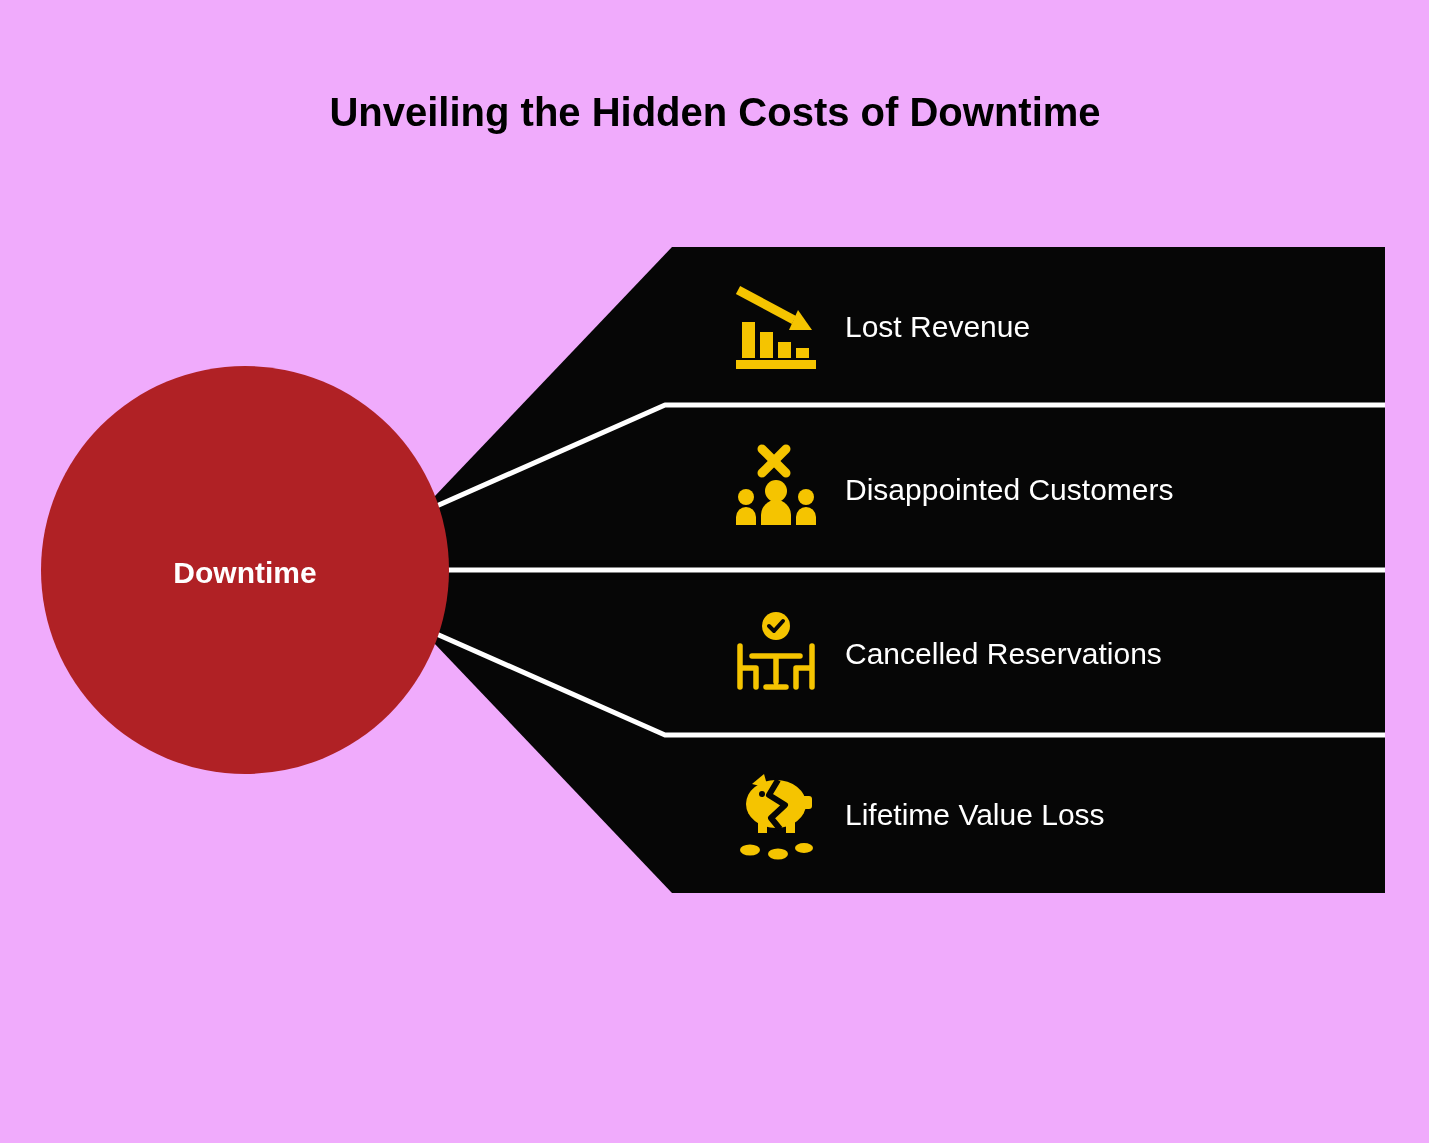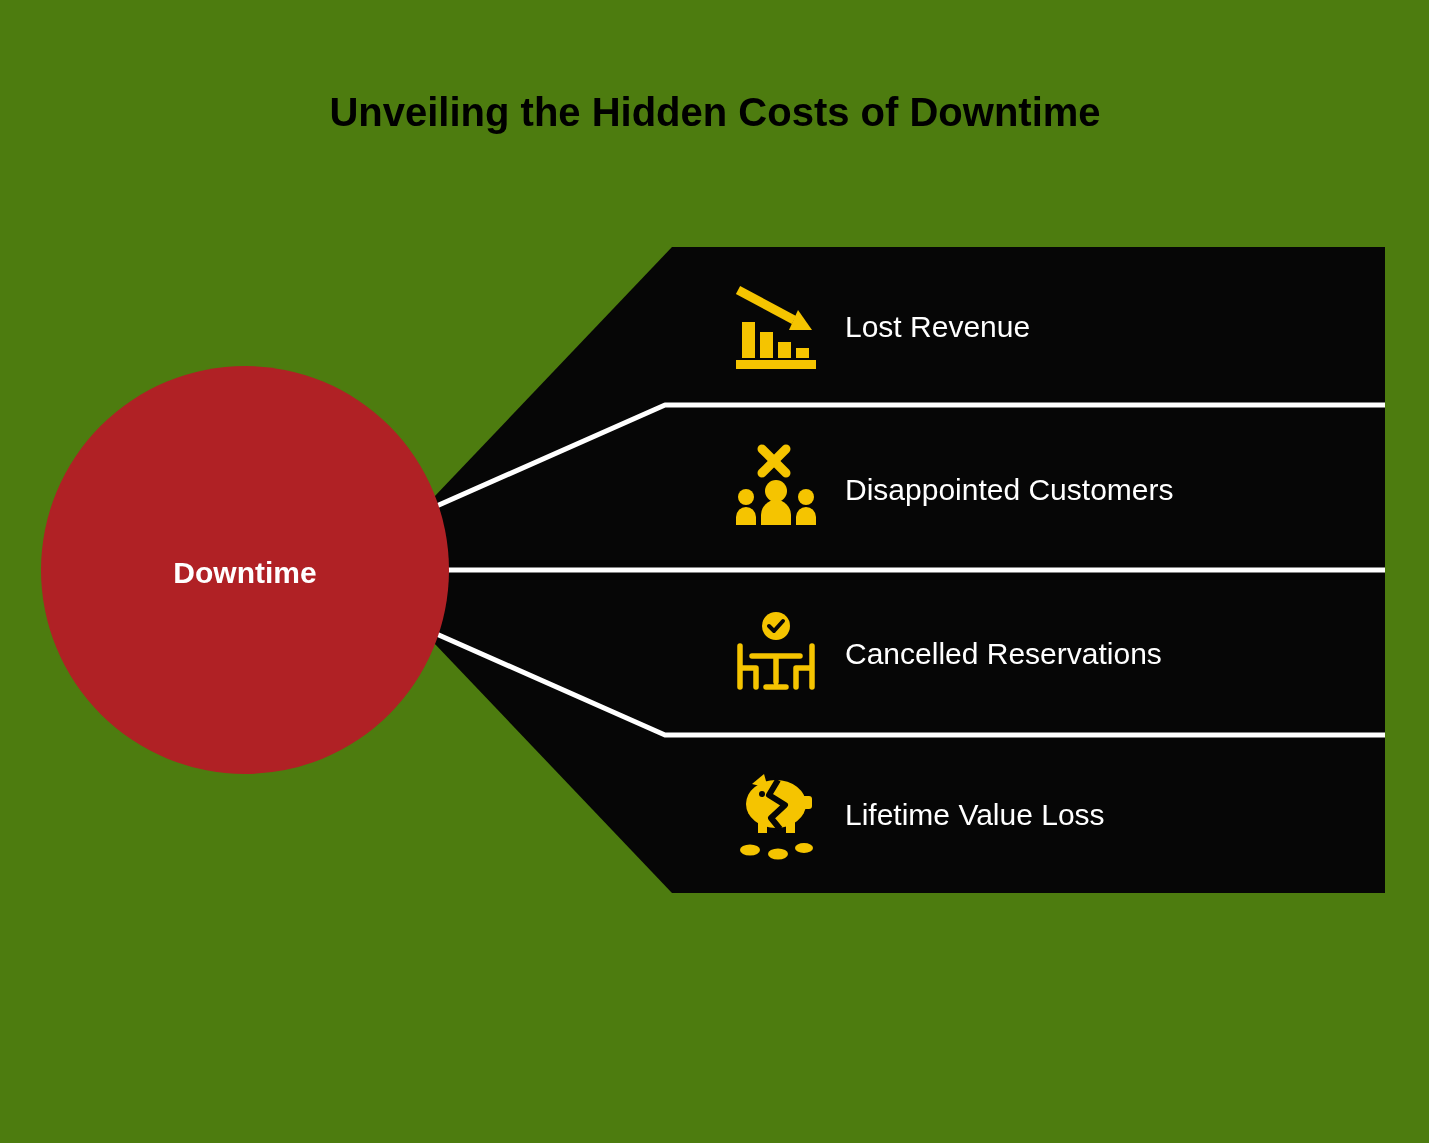--- a/index.html
+++ b/index.html
@@ -5,21 +5,21 @@
   html, body {
     margin: 0;
     padding: 0;
     background: #FFFFFF;
     font-family: "Liberation Sans", sans-serif;
   }
   .stage {
     position: relative;
     width: 1429px;
     height: 1143px;
-    background: #4d7c0f;
+    background: #f0abfc;
     overflow: hidden;
   }
   svg { display: block; }
   .title-text {
     font-size: 40px;
     font-weight: bold;
     fill: #000000;
   }
   .band-shape { fill: #060606; }
   .separator {

